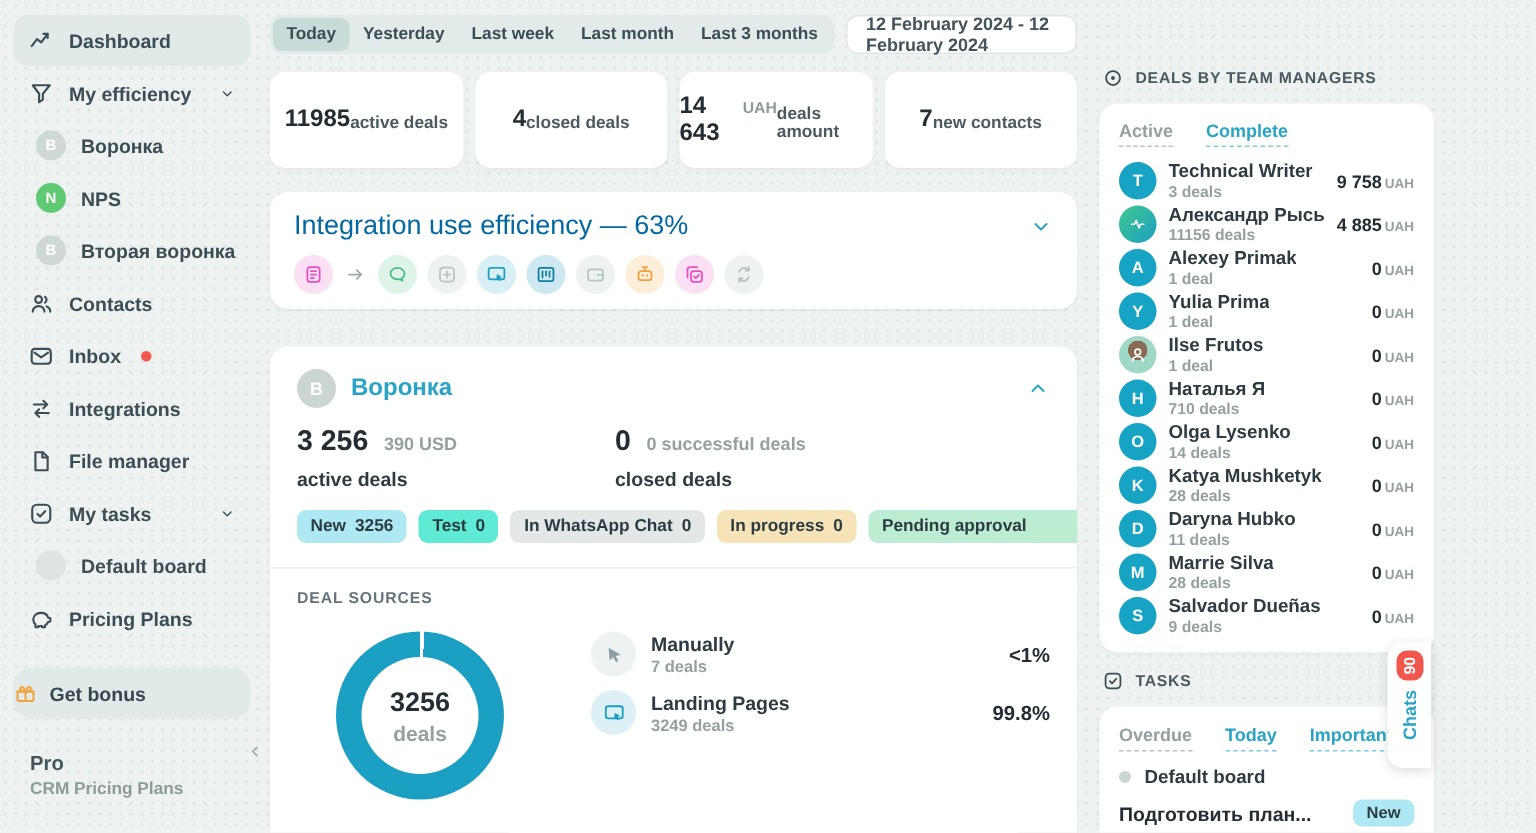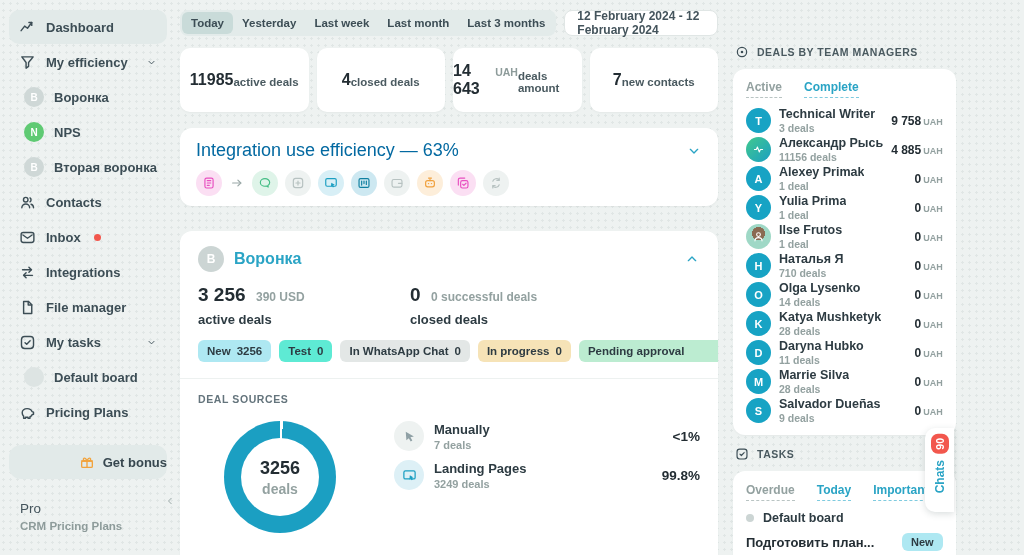--- a/index.html
+++ b/index.html
@@ -22,27 +22,27 @@
   .s-item.is-sub{padding-left:15px}
   .s-icon{width:17px;height:17px;flex:none;color:#3c4d55}
   .s-icon svg{width:17px;height:17px}
   .s-avatar{width:20px;height:20px;border-radius:50%;flex:none;color:#fff;font-size:10px;font-weight:700;
             display:flex;align-items:center;justify-content:center}
   .s-label{white-space:nowrap}
   .s-dot{width:7px;height:7px;border-radius:50%;background:#f2574d;margin-left:3px;flex:none}
   .s-chev{margin-left:auto;width:11px;height:11px;color:#3c4d55}
   .s-chev svg{width:11px;height:11px}
   .bonus{margin-top:16px;height:34px;background:#e2eae9;border-radius:12px;cursor:pointer;
-         display:flex;align-items:center;justify-content:flex-end;gap:8px;font-size:13px;font-weight:800;color:#37474f}
+         display:flex;align-items:center;justify-content:flex-start;gap:8px;font-size:13px;font-weight:800;color:#37474f}
   .bonus-ic{width:16px;height:16px;color:#f2a33c}
   .bonus-ic svg{width:16px;height:16px}
   .collapse{position:absolute;right:0;bottom:48px;width:12px;height:12px;color:#9aa8a7;cursor:pointer}
   .collapse svg{width:12px;height:12px}
   .plan{margin-top:22px;padding:0 11px}
-  .plan-name{font-size:13.5px;font-weight:400;color:#44545c}
+  .plan-name{font-size:13.5px;font-weight:700;color:#44545c}
   .plan-sub{font-size:11.5px;color:#8d9b9a;margin-top:4px;font-weight:600}
 
   
   .main{width:538px;flex:0 0 auto;margin-left:4px;padding-top:10px}
   .topbar{display:flex;gap:8px;align-items:center}
   .tabgroup{display:flex;align-items:center;background:#e3ebea;border-radius:8px;padding:2px;height:26px}
   .tg-tab{padding:0 9px;height:22px;display:flex;align-items:center;border-radius:6px;
           font-size:11.5px;font-weight:700;color:#3c4d55;white-space:nowrap;cursor:pointer}
   .tg-tab.is-active{background:#c9dbd9}
   .datebox{flex:1;height:26px;background:#fff;border:1px solid #e0e6e5;border-radius:8px;cursor:pointer;

